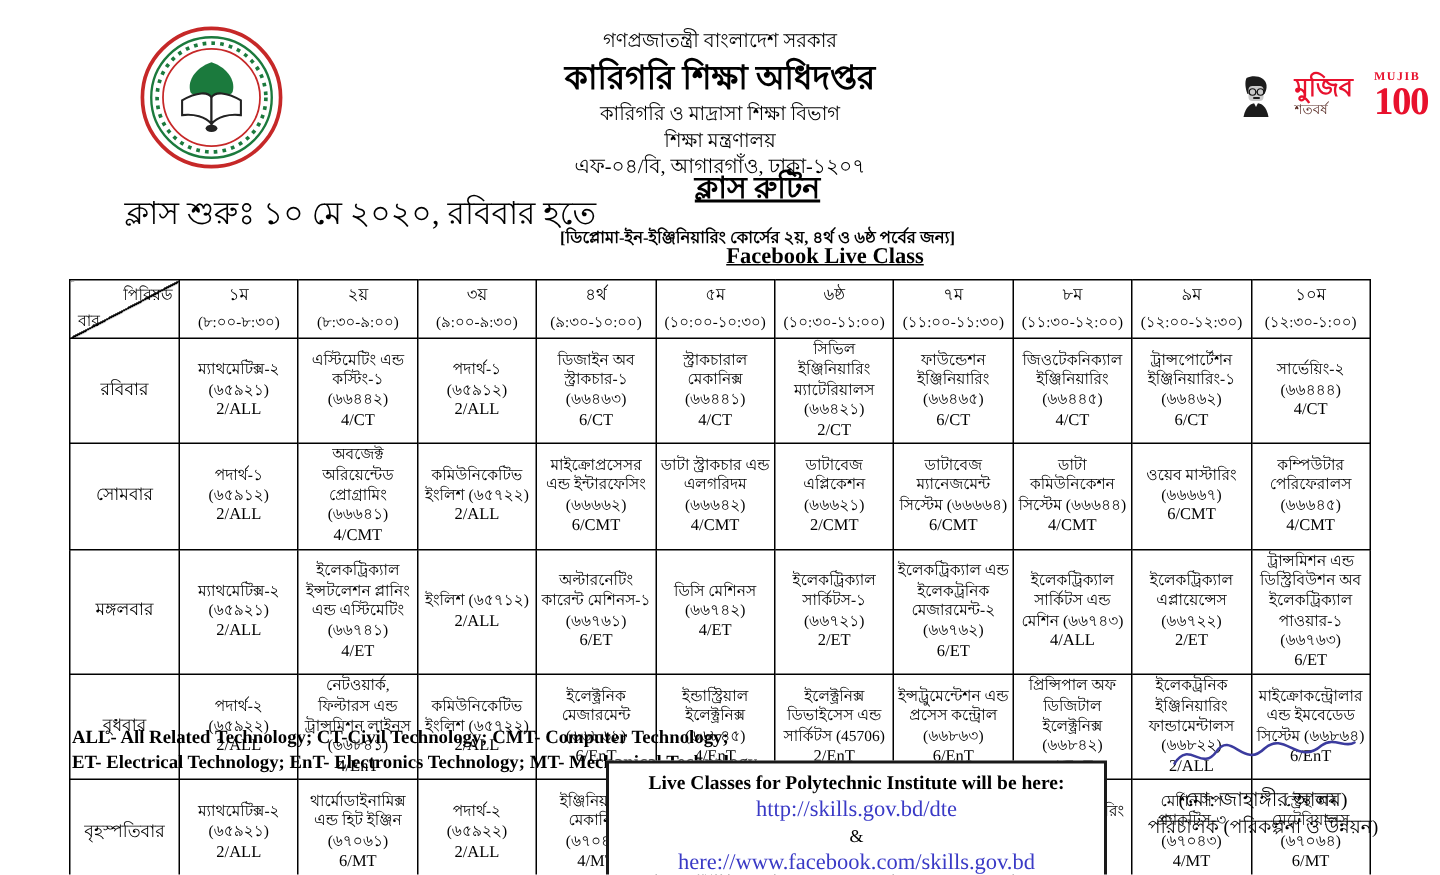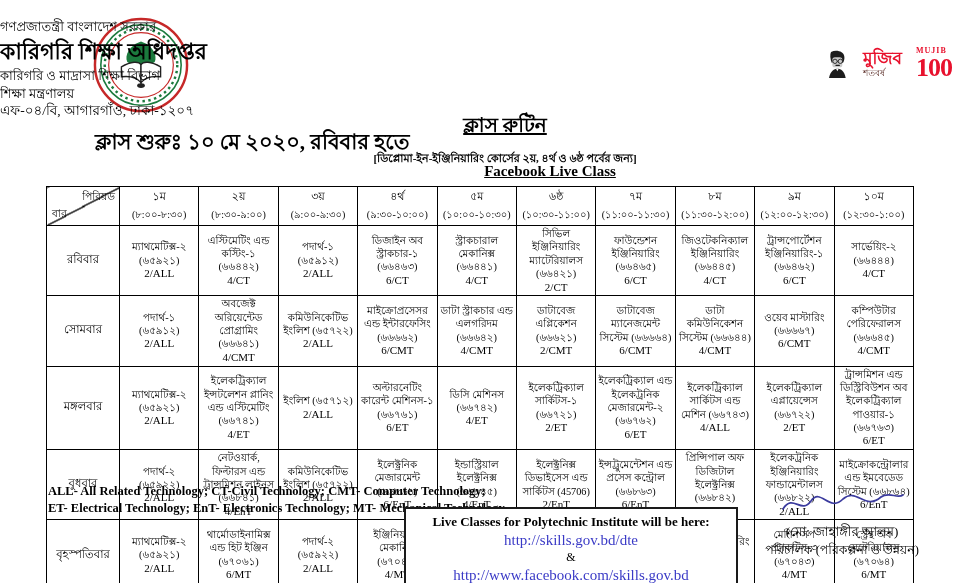--- a/index.html
+++ b/index.html
@@ -1,37 +1,37 @@
 <!DOCTYPE html>
 <html><head>
 <meta charset="utf-8">
 <style>
   html,body{margin:0;padding:0;}
   body{
     width:960px;height:583px;position:relative;background:#ffffff;
     font-family:"Liberation Serif","DejaVu Serif",serif;color:#000;overflow:hidden;
   }
   
-  .gov-header{position:absolute;left:0;top:18px;width:100%;line-height:1.35;}
+  .gov-header{position:absolute;left:0;top:18px;width:100%;text-align:center;line-height:1.35;}
   .gov-line1{font-size:13px;}
   .gov-line2{font-size:22px;font-weight:bold;margin:1px 0;}
   .gov-line3,.gov-line4{font-size:13px;}
   .gov-line5{font-size:13.5px;}
   
   .dte-logo{position:absolute;left:92px;top:16px;width:98px;height:98px;}
   
   .mujib-logo{position:absolute;right:8px;top:22px;width:125px;height:84px;display:flex;align-items:center;}
   .mujib-text{display:flex;flex-direction:column;margin-left:16px;line-height:1;}
   .mujib-bn{font-size:17px;font-weight:bold;color:#e8112d;}
   .mujib-cent{font-size:9px;color:#5a2d27;margin-top:2px;}
   .mujib-right{display:flex;flex-direction:column;margin-left:14px;line-height:1;}
   .mujib-en{font-size:8px;font-weight:bold;color:#e8112d;letter-spacing:1px;}
   .mujib-100{font-size:26px;font-weight:bold;color:#e8112d;letter-spacing:-1px;}
   
-  .start-text{position:absolute;left:95px;top:126px;font-size:21px;font-weight:bold;}
+  .start-text{position:absolute;left:83px;top:126px;font-size:21px;font-weight:normal;}
   .center-titles{position:absolute;left:360px;top:110px;width:290px;text-align:center;}
   .routine-title{font-size:20px;font-weight:bold;text-decoration:underline;}
   .course-note{font-size:11px;font-weight:bold;margin-top:7px;}
   .fb-live{position:absolute;left:430px;top:163px;width:240px;text-align:center;
            font-size:15px;font-weight:bold;text-decoration:underline;
            font-family:"Liberation Serif","DejaVu Serif",serif;}
   
   table.routine{position:absolute;left:46px;top:186px;width:868px;border-collapse:collapse;table-layout:fixed;}
   table.routine th,table.routine td{border:1px solid #000;text-align:center;vertical-align:middle;padding:1px 2px;}
   thead tr{height:30px;}
@@ -385,21 +385,21 @@
 
 <div class="legend">
   <div>ALL- All Related Technology; CT-Civil Technology; CMT- Computer Technology;</div>
   <div>ET- Electrical Technology; EnT- Electronics Technology; MT- Mechanical Technology</div>
 </div>
 
 <div class="live-box">
   <div class="live-title">Live Classes for Polytechnic Institute will be here:</div>
   <span class="live-link">http://skills.gov.bd/dte</span>
   <div class="live-amp">&amp;</div>
-  <span class="live-link">http://www.facebook.com/skills.gov.bd</span>
+  <span class="live-link">here://www.facebook.com/skills.gov.bd</span>
 </div>
 
 <div class="sign-block">
   <svg viewBox="0 0 130 28" width="130" height="28">
     <path d="M6 20 C16 4 24 26 34 12 C44 -2 52 24 66 10 C80 -2 88 22 104 8 C112 2 120 10 126 6" fill="none" stroke="#3b3b9e" stroke-width="1.7" stroke-linecap="round"></path>
   </svg>
   <div class="sign-name">(মো: জাহাঙ্গীর আলম)</div>
   <div class="sign-desig">পরিচালক (পরিকল্পনা ও উন্নয়ন)</div>
 </div>
 

